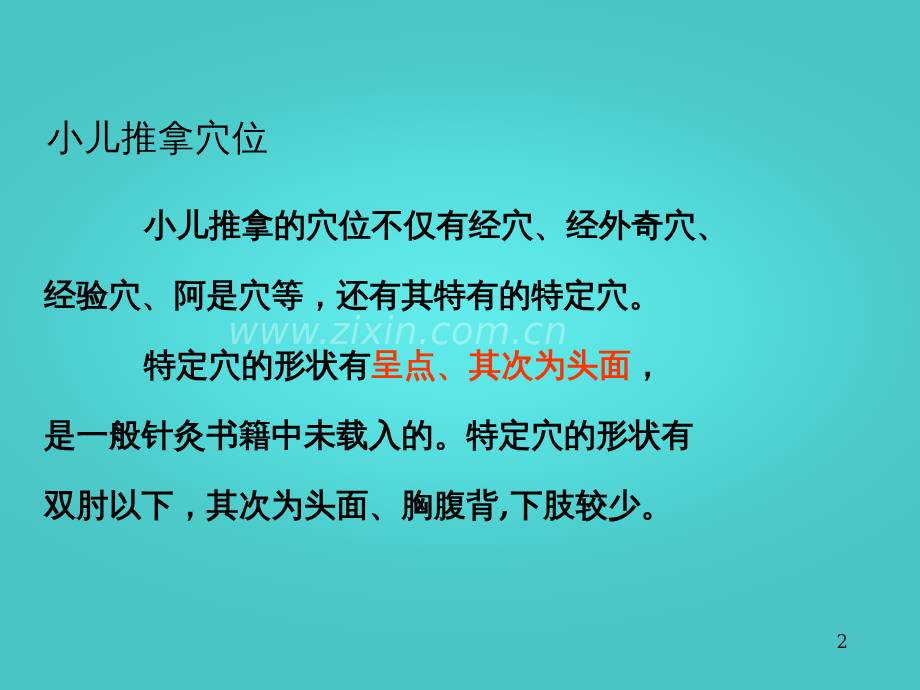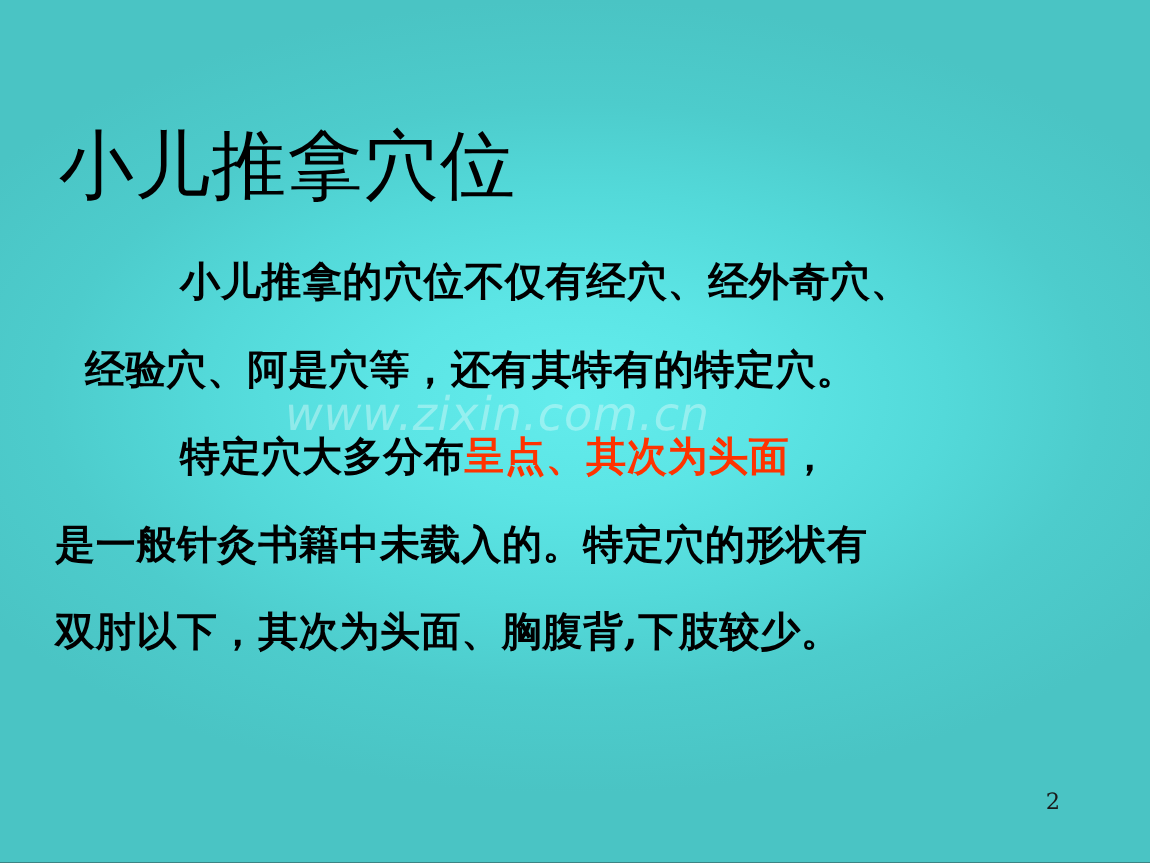--- a/index.html
+++ b/index.html
@@ -40,22 +40,22 @@
     pointer-events: none;
     z-index: 1;
     font-style: italic;
   }
 
   
   #title {
     position: absolute;
     left: 47px;
     top: 106px;
-    font-family: Liberation Mono, monospace;
-    font-size: 60px;
+    font-family: Liberation Serif, serif;
+    font-size: 36px;
     line-height: 64px;
     color: #000000;
     letter-spacing: 1px;
     white-space: nowrap;
     z-index: 3;
   }
 
   
   #body {
     position: absolute;
@@ -94,21 +94,21 @@
 
 <div id="slide">
 
   <div id="watermark">www.zixin.com.cn</div>
 
   <div id="title">小儿推拿穴位</div>
 
   <div id="body">
 
   <div class="line indent"><span style="color: rgb(0, 0, 0);">小儿推拿的穴位不仅有经穴、经外奇穴、</span></div>
-      <div class="line"><span style="color: rgb(0, 0, 0); margin-left: 24px;">经验穴、阿是穴等，还有其特有的特定穴。</span></div>
-      <div class="line indent"><span style="color: rgb(0, 0, 0);">特定穴大多分布</span><span style="color: rgb(255, 51, 0);">呈点、其次为头面</span><span style="color: rgb(0, 0, 0);">，</span></div>
+      <div class="line"><span style="color: rgb(0, 0, 0);">经验穴、阿是穴等，还有其特有的特定穴。</span></div>
+      <div class="line indent"><span style="color: rgb(0, 0, 0);">特定穴的形状有</span><span style="color: rgb(255, 51, 0);">呈点、其次为头面</span><span style="color: rgb(0, 0, 0);">，</span></div>
       <div class="line"><span style="color: rgb(0, 0, 0);">是一般针灸书籍中未载入的。特定穴的形状有</span></div>
       <div class="line"><span style="color: rgb(0, 0, 0); margin-top: 45px;">双肘以下，其次为头面、胸腹背,下肢较少。</span></div>
     </div>
 
   <div id="page-number">2</div>
 
 </div>
 
 </body></html>

